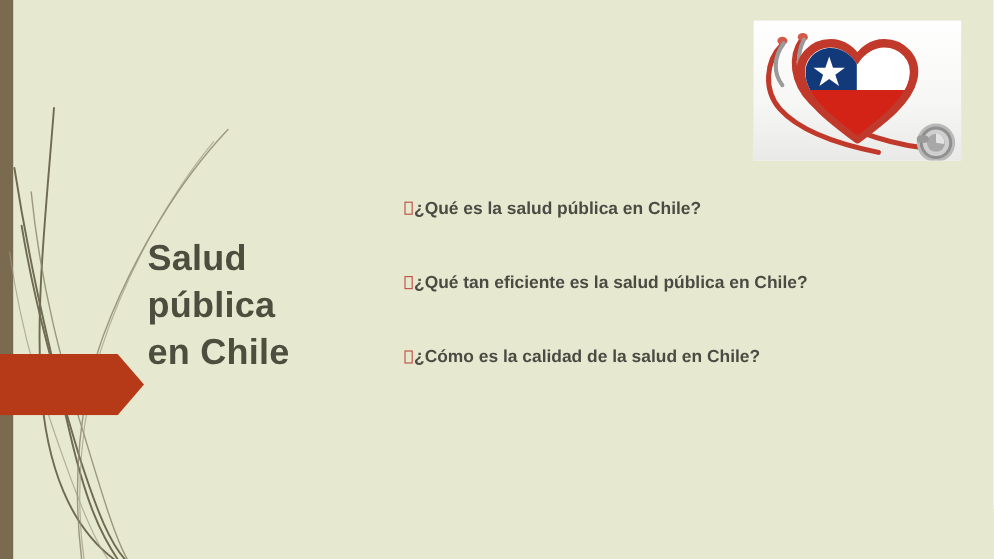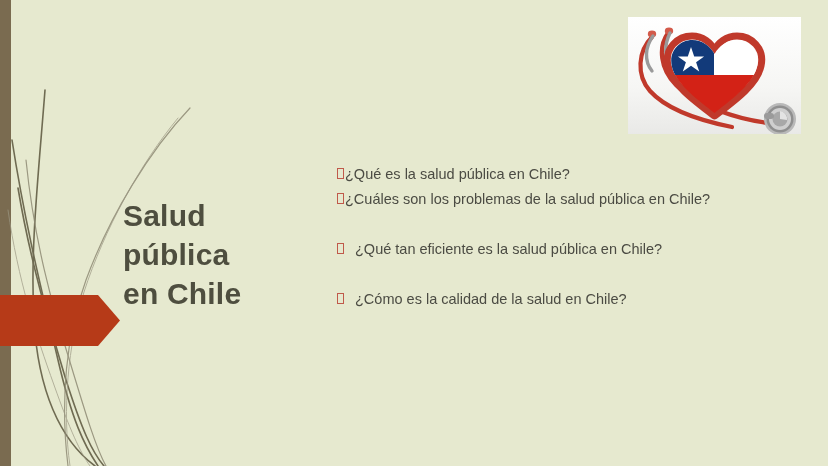--- a/index.html
+++ b/index.html
@@ -67,24 +67,24 @@
     top: 162px;
     width: 470px;
   }
   .bullet-line {
     display: flex;
     align-items: flex-start;
     color: #4b4b43;
     font-size: 14.5px;
     line-height: 25px;
     white-space: nowrap;
+    font-weight: bold;
   }
   .bullet-line.gap-before {
-    margin-top: 25px;
-    gap: 10px;
+    margin-top: 37px;
   }
   .bullet-marker {
     display: inline-block;
     width: 7px;
     height: 11px;
     border: 1px solid #c0594a;
     box-sizing: border-box;
     margin-right: 1px;
     margin-top: 6px;
     flex: 0 0 auto;
@@ -137,24 +137,20 @@
 pública
 en Chile</div>
 
   <div class="body-list">
 
     <div class="bullet-line">
       <span class="bullet-marker"></span>
       <span class="bullet-text">¿Qué es la salud pública en Chile?</span>
     </div>
 
-    <div class="bullet-line">
-      <span class="bullet-marker"></span>
-      <span class="bullet-text">¿Cuáles son los problemas de la salud pública en Chile?</span>
-    </div>
 
     <div class="bullet-line gap-before">
       <span class="bullet-marker"></span>
       <span class="bullet-text">¿Qué tan eficiente es la salud pública en Chile?</span>
     </div>
 
     <div class="bullet-line gap-before">
       <span class="bullet-marker"></span>
       <span class="bullet-text">¿Cómo es la calidad de la salud en Chile?</span>
     </div>

